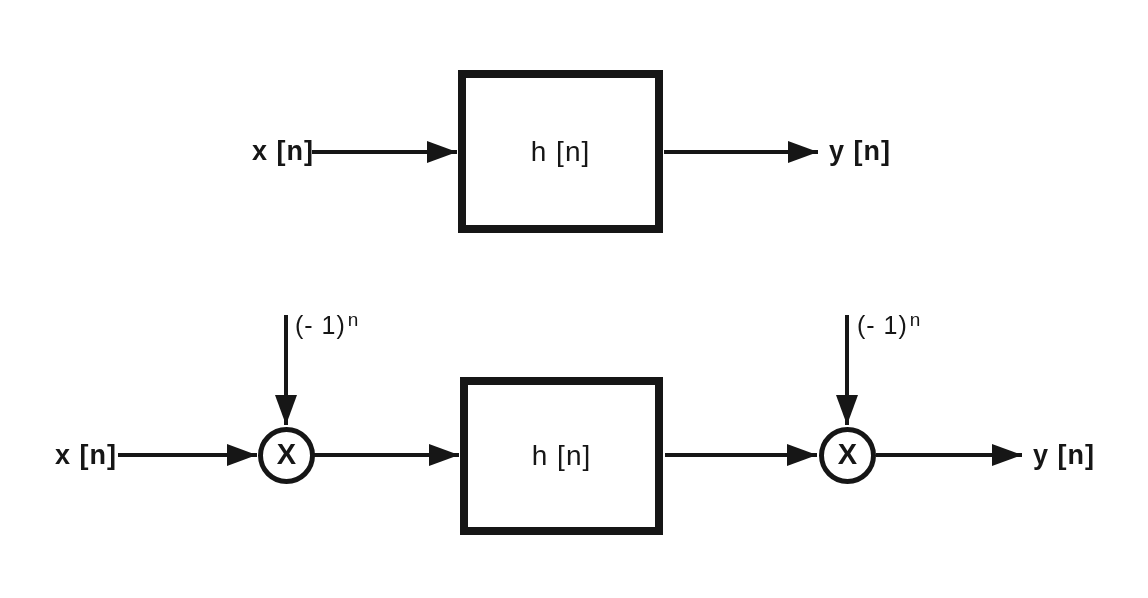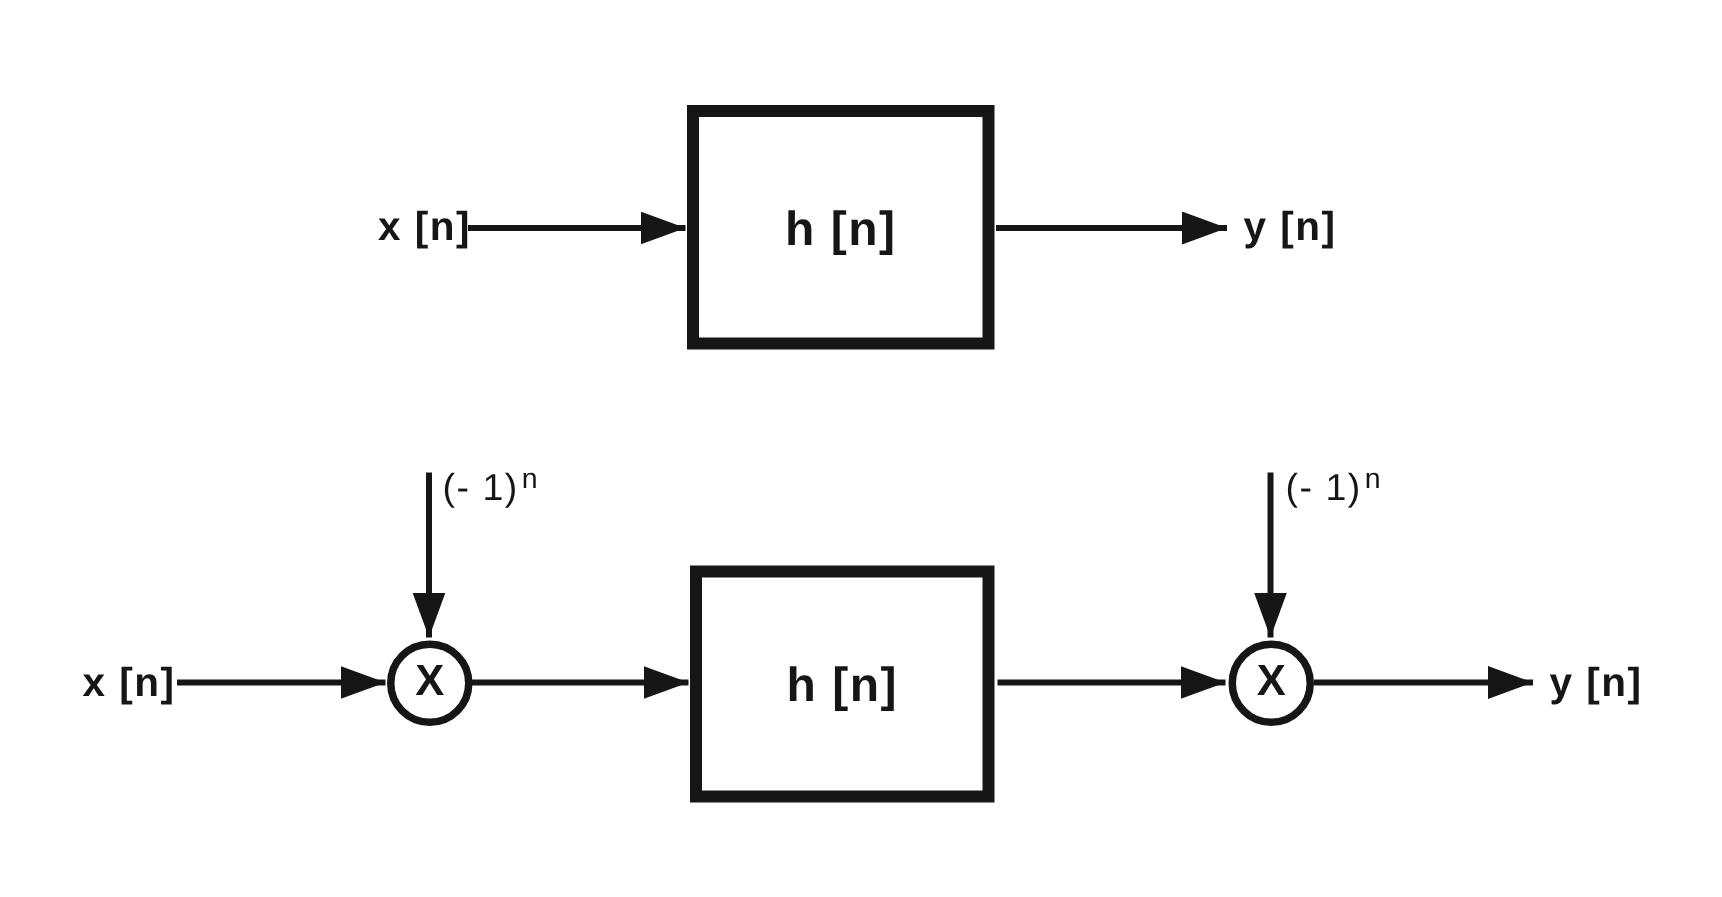--- a/index.html
+++ b/index.html
@@ -34,22 +34,22 @@
     line-height: 1;
   }
   .block {
     position: absolute;
     border: 8px solid var(--ink);
     background: var(--bg);
     display: flex; align-items: center; justify-content: center;
   }
   .block span {
     color: var(--ink);
-    font-weight: bold;
-    font-size: 32px;
+    font-weight: normal;
+    font-size: 28px;
     letter-spacing: 1px;
     line-height: 1;
   }
   .mult {
     position: absolute;
     width: 57px; height: 57px;
     border: 5px solid var(--ink);
     border-radius: 50%;
     background: var(--bg);
     display: flex; align-items: center; justify-content: center;

